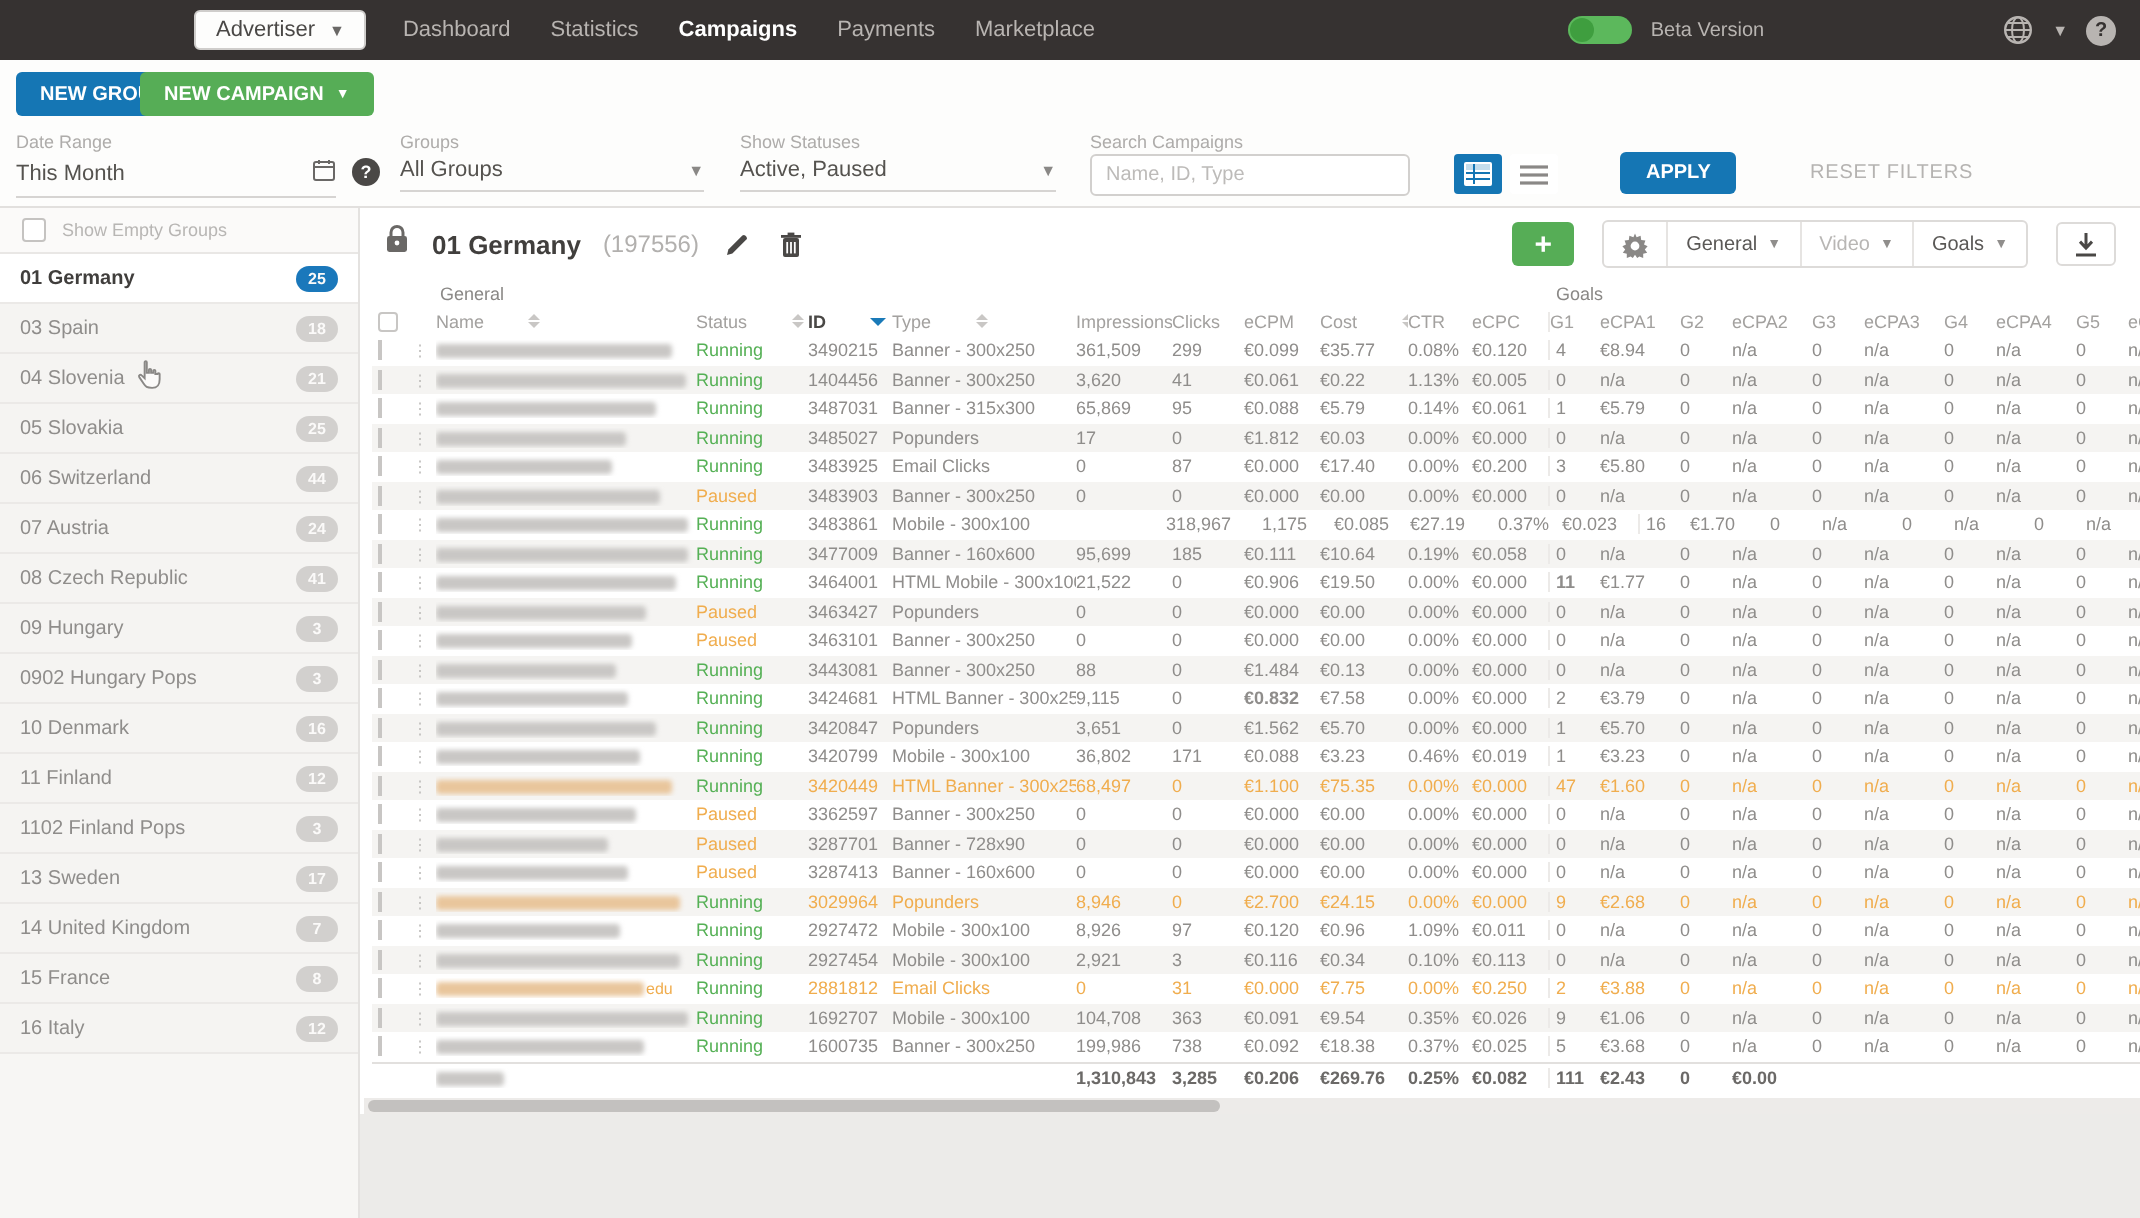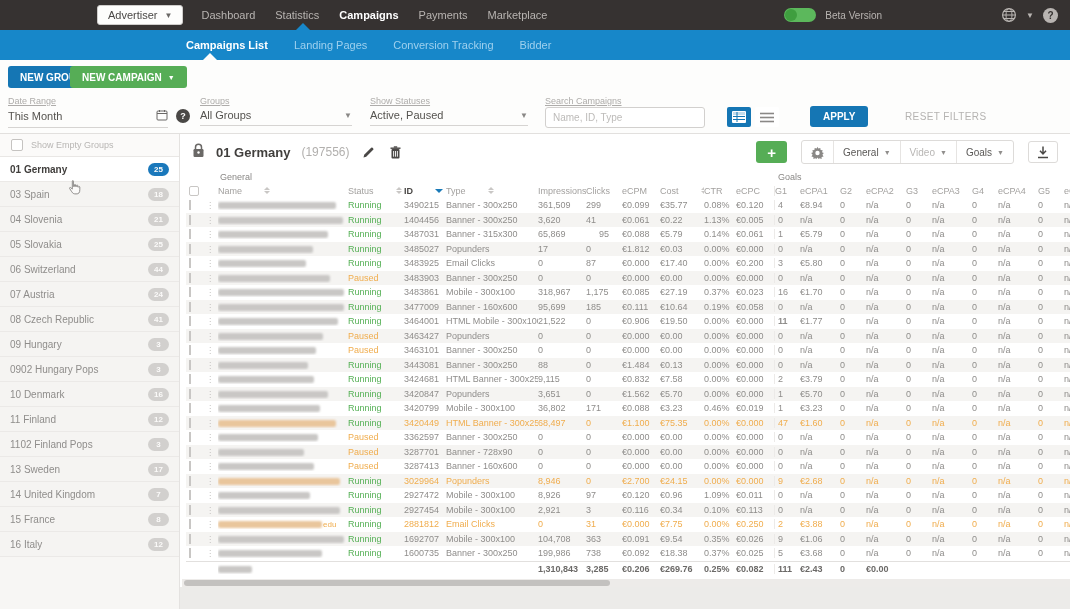--- a/index.html
+++ b/index.html
@@ -28,21 +28,21 @@
   .caret-top { position:absolute; top:-7px; left:296px; width:0; height:0; border-left:7px solid transparent; border-right:7px solid transparent; border-bottom:7px solid #1787c9; }
   .caret-bottom { position:absolute; bottom:0; left:203px; width:0; height:0; border-left:7px solid transparent; border-right:7px solid transparent; border-bottom:7px solid #fdfdfc; }
 
   
   .band { height:74px; background:#fdfdfc; border-bottom:1px solid #e2e0de; position:relative; flex:0 0 auto; }
   .btn { border:none; border-radius:3px; color:#fff; font-weight:bold; font-size:10px; font-family:inherit; cursor:pointer; display:flex; align-items:center; justify-content:center; gap:6px; }
   .btn-blue { background:#1576b4; }
   .btn-green { background:#56ad56; }
   #btn-new-group { position:absolute; left:8px; top:6px; height:22px; padding:0 12px; }
   #btn-new-campaign { position:absolute; left:70px; top:6px; height:22px; padding:0 12px; }
-  .fl-label { position:absolute; font-size:9px; color:#aeacaa;text-decoration:underline; }
+  .fl-label { position:absolute; font-size:9px; color:#aeacaa; }
   .fl-value { position:absolute; font-size:11px; color:#55534f; border-bottom:1px solid #d6d4d2; padding-bottom:4px; display:flex; align-items:center; cursor:pointer; }
   .fl-value .sp { flex:1; }
   .fl-value .crt { font-size:8px; color:#8a8886; }
   .search-box { position:absolute; left:545px; top:47px; width:160px; height:21px; border:1px solid #d2d0ce; border-radius:3px; font-size:10px; color:#55534f; padding:0 7px; font-family:inherit; }
   .search-box::placeholder { color:#bdbbb9; }
   .vtg { position:absolute; top:47px; width:24px; height:20px; border-radius:2px; display:flex; align-items:center; justify-content:center; cursor:pointer; }
   #btn-apply { position:absolute; left:810px; top:46px; height:21px; padding:0 13px; }
   .reset { position:absolute; left:905px; top:51px; font-size:10px; color:#b5b3b1; letter-spacing:.4px; cursor:pointer; }
 
   
@@ -128,28 +128,20 @@
             <line x1="1.6" y1="8" x2="14.4" y2="8" stroke="#b8b4b1" stroke-width="1"></line>
             <line x1="2.5" y1="4.5" x2="13.5" y2="4.5" stroke="#b8b4b1" stroke-width="1"></line>
             <line x1="2.5" y1="11.5" x2="13.5" y2="11.5" stroke="#b8b4b1" stroke-width="1"></line>
           </svg>
       </span>
       <span class="crt-sm">▼</span>
       <span class="help-circ">?</span>
     </div>
   </div>
 
-  <div class="subnav">
-    <span class="caret-top"></span>
-    <span class="caret-bottom"></span>
-  <a class="active" href="#">Campaigns List</a>
-      <a href="#">Landing Pages</a>
-      <a href="#">Conversion Tracking</a>
-      <a href="#">Bidder</a>
-    </div>
 
   <div class="band">
     <button class="btn btn-blue" id="btn-new-group">NEW GROUP</button>
     <button class="btn btn-green" id="btn-new-campaign">
       <span>NEW CAMPAIGN</span>
       <span class="crt" style="font-size:7px;">▼</span>
     </button>
 
     <span class="fl-label" style="left:8px;top:36px;">Date Range</span>
     <div class="fl-value" style="left:8px;top:49px;width:160px;">
@@ -519,21 +511,21 @@
               <div class="td" style="width: 40px;">n/a</div>
             </div>
             <div class="tr">
               <div class="td" style="width: 20px;"><span class="cb-sm"></span></div>
               <div class="td" style="width: 12px;"><span class="dots">⋮</span></div>
               <div class="td" style="width: 130px;"><span class="blur-bar" style="width: 110px;"></span></div>
               <div class="td" style="width: 56px;"><span class="st-Running">Running</span></div>
               <div class="td" style="width: 42px;">3487031</div>
               <div class="td" style="width: 92px;">Banner - 315x300</div>
               <div class="td" style="width: 48px;">65,869</div>
-              <div class="td" style="width: 36px; text-align: center;">95</div>
+              <div class="td" style="width: 36px;">95</div>
               <div class="td" style="width: 38px;">€0.088</div>
               <div class="td" style="width: 44px;">€5.79</div>
               <div class="td" style="width: 32px;">0.14%</div>
               <div class="td" style="width: 38px;">€0.061</div>
               <div class="td goal-sep" style="width: 26px; padding-left: 3px;">1</div>
               <div class="td" style="width: 40px;">€5.79</div>
               <div class="td" style="width: 26px;">0</div>
               <div class="td" style="width: 40px;">n/a</div>
               <div class="td" style="width: 26px;">0</div>
               <div class="td" style="width: 40px;">n/a</div>
@@ -614,21 +606,21 @@
               <div class="td" style="width: 26px;">0</div>
               <div class="td" style="width: 40px;">n/a</div>
             </div>
             <div class="tr">
               <div class="td" style="width: 20px;"><span class="cb-sm"></span></div>
               <div class="td" style="width: 12px;"><span class="dots">⋮</span></div>
               <div class="td" style="width: 130px;"><span class="blur-bar" style="width: 126px;"></span></div>
               <div class="td" style="width: 56px;"><span class="st-Running">Running</span></div>
               <div class="td" style="width: 42px;">3483861</div>
               <div class="td" style="width: 92px;">Mobile - 300x100</div>
-              <div class="td" style="width: 48px;">318,967</div>
+              <div class="td" style="width: 48px; margin-left: 45px;">318,967</div>
               <div class="td" style="width: 36px;">1,175</div>
               <div class="td" style="width: 38px;">€0.085</div>
               <div class="td" style="width: 44px;">€27.19</div>
               <div class="td" style="width: 32px;">0.37%</div>
               <div class="td" style="width: 38px;">€0.023</div>
               <div class="td goal-sep" style="width: 26px; padding-left: 3px;">16</div>
               <div class="td" style="width: 40px;">€1.70</div>
               <div class="td" style="width: 26px;">0</div>
               <div class="td" style="width: 40px;">n/a</div>
               <div class="td" style="width: 26px;">0</div>
@@ -760,21 +752,21 @@
             </div>
             <div class="tr">
               <div class="td" style="width: 20px;"><span class="cb-sm"></span></div>
               <div class="td" style="width: 12px;"><span class="dots">⋮</span></div>
               <div class="td" style="width: 130px;"><span class="blur-bar" style="width: 96px;"></span></div>
               <div class="td" style="width: 56px;"><span class="st-Running">Running</span></div>
               <div class="td" style="width: 42px;">3424681</div>
               <div class="td" style="width: 92px;">HTML Banner - 300x250</div>
               <div class="td" style="width: 48px;">9,115</div>
               <div class="td" style="width: 36px;">0</div>
-              <div class="td" style="width: 38px;">€0.832</div>
+              <div class="td" style="width: 38px; font-weight: bold;">€0.832</div>
               <div class="td" style="width: 44px;">€7.58</div>
               <div class="td" style="width: 32px;">0.00%</div>
               <div class="td" style="width: 38px;">€0.000</div>
               <div class="td goal-sep" style="width: 26px; padding-left: 3px;">2</div>
               <div class="td" style="width: 40px;">€3.79</div>
               <div class="td" style="width: 26px;">0</div>
               <div class="td" style="width: 40px;">n/a</div>
               <div class="td" style="width: 26px;">0</div>
               <div class="td" style="width: 40px;">n/a</div>
               <div class="td" style="width: 26px;">0</div>

